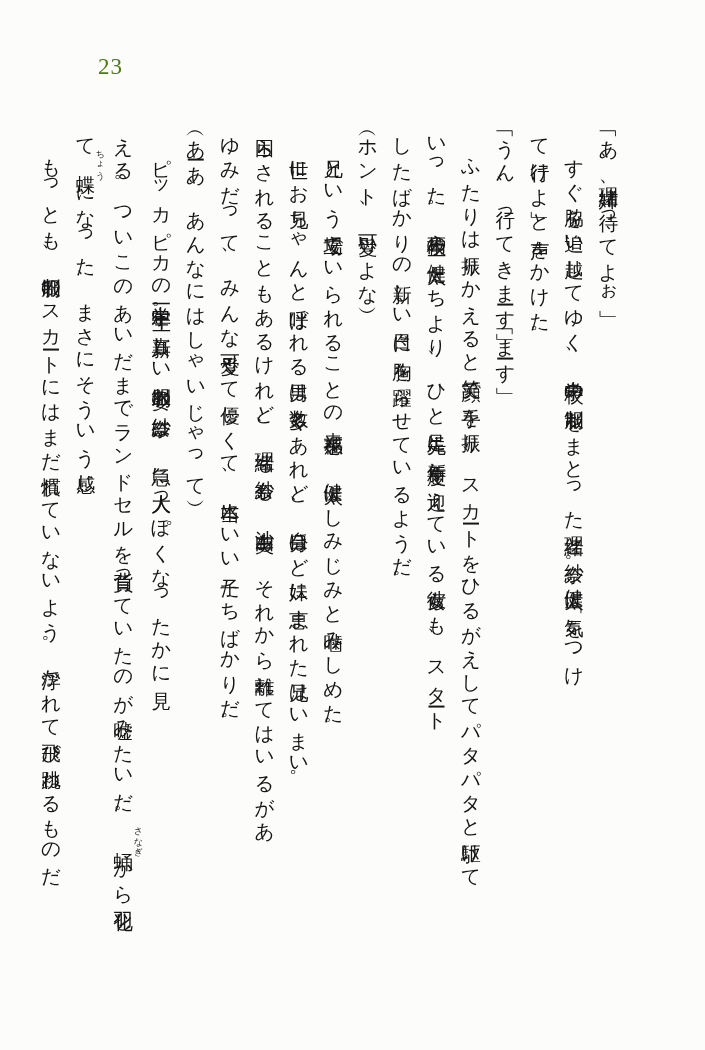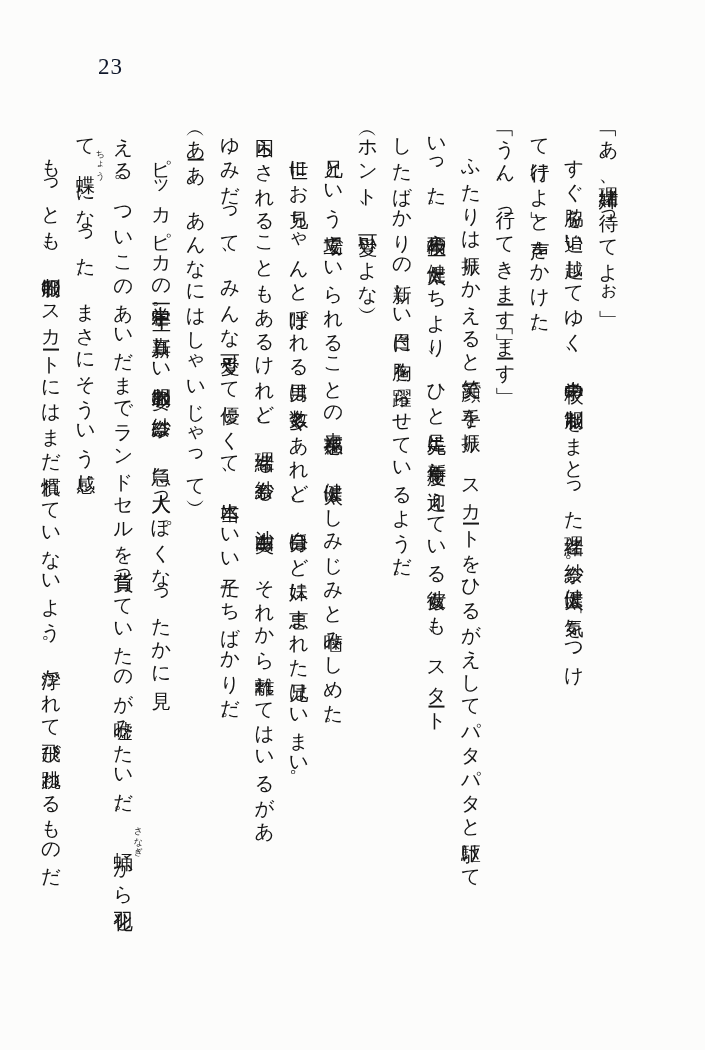--- a/index.html
+++ b/index.html
@@ -15,21 +15,21 @@
     overflow: hidden;
     font-family: "Liberation Serif", "DejaVu Serif", serif;
     color: #1a1a1a;
   }
   .page-number {
     position: absolute;
     top: 54px;
     left: 98px;
     font-size: 23px;
     letter-spacing: 1px;
-    color: #0f172a;
+    color: #4d7c0f;
     font-family: Liberation Serif, serif;
   }
   .text-block {
     position: absolute;
     top: 124px;
     right: 80px;
     height: 822px;
     writing-mode: vertical-rl;
     font-size: 19.5px;
     line-height: 34.4px;

